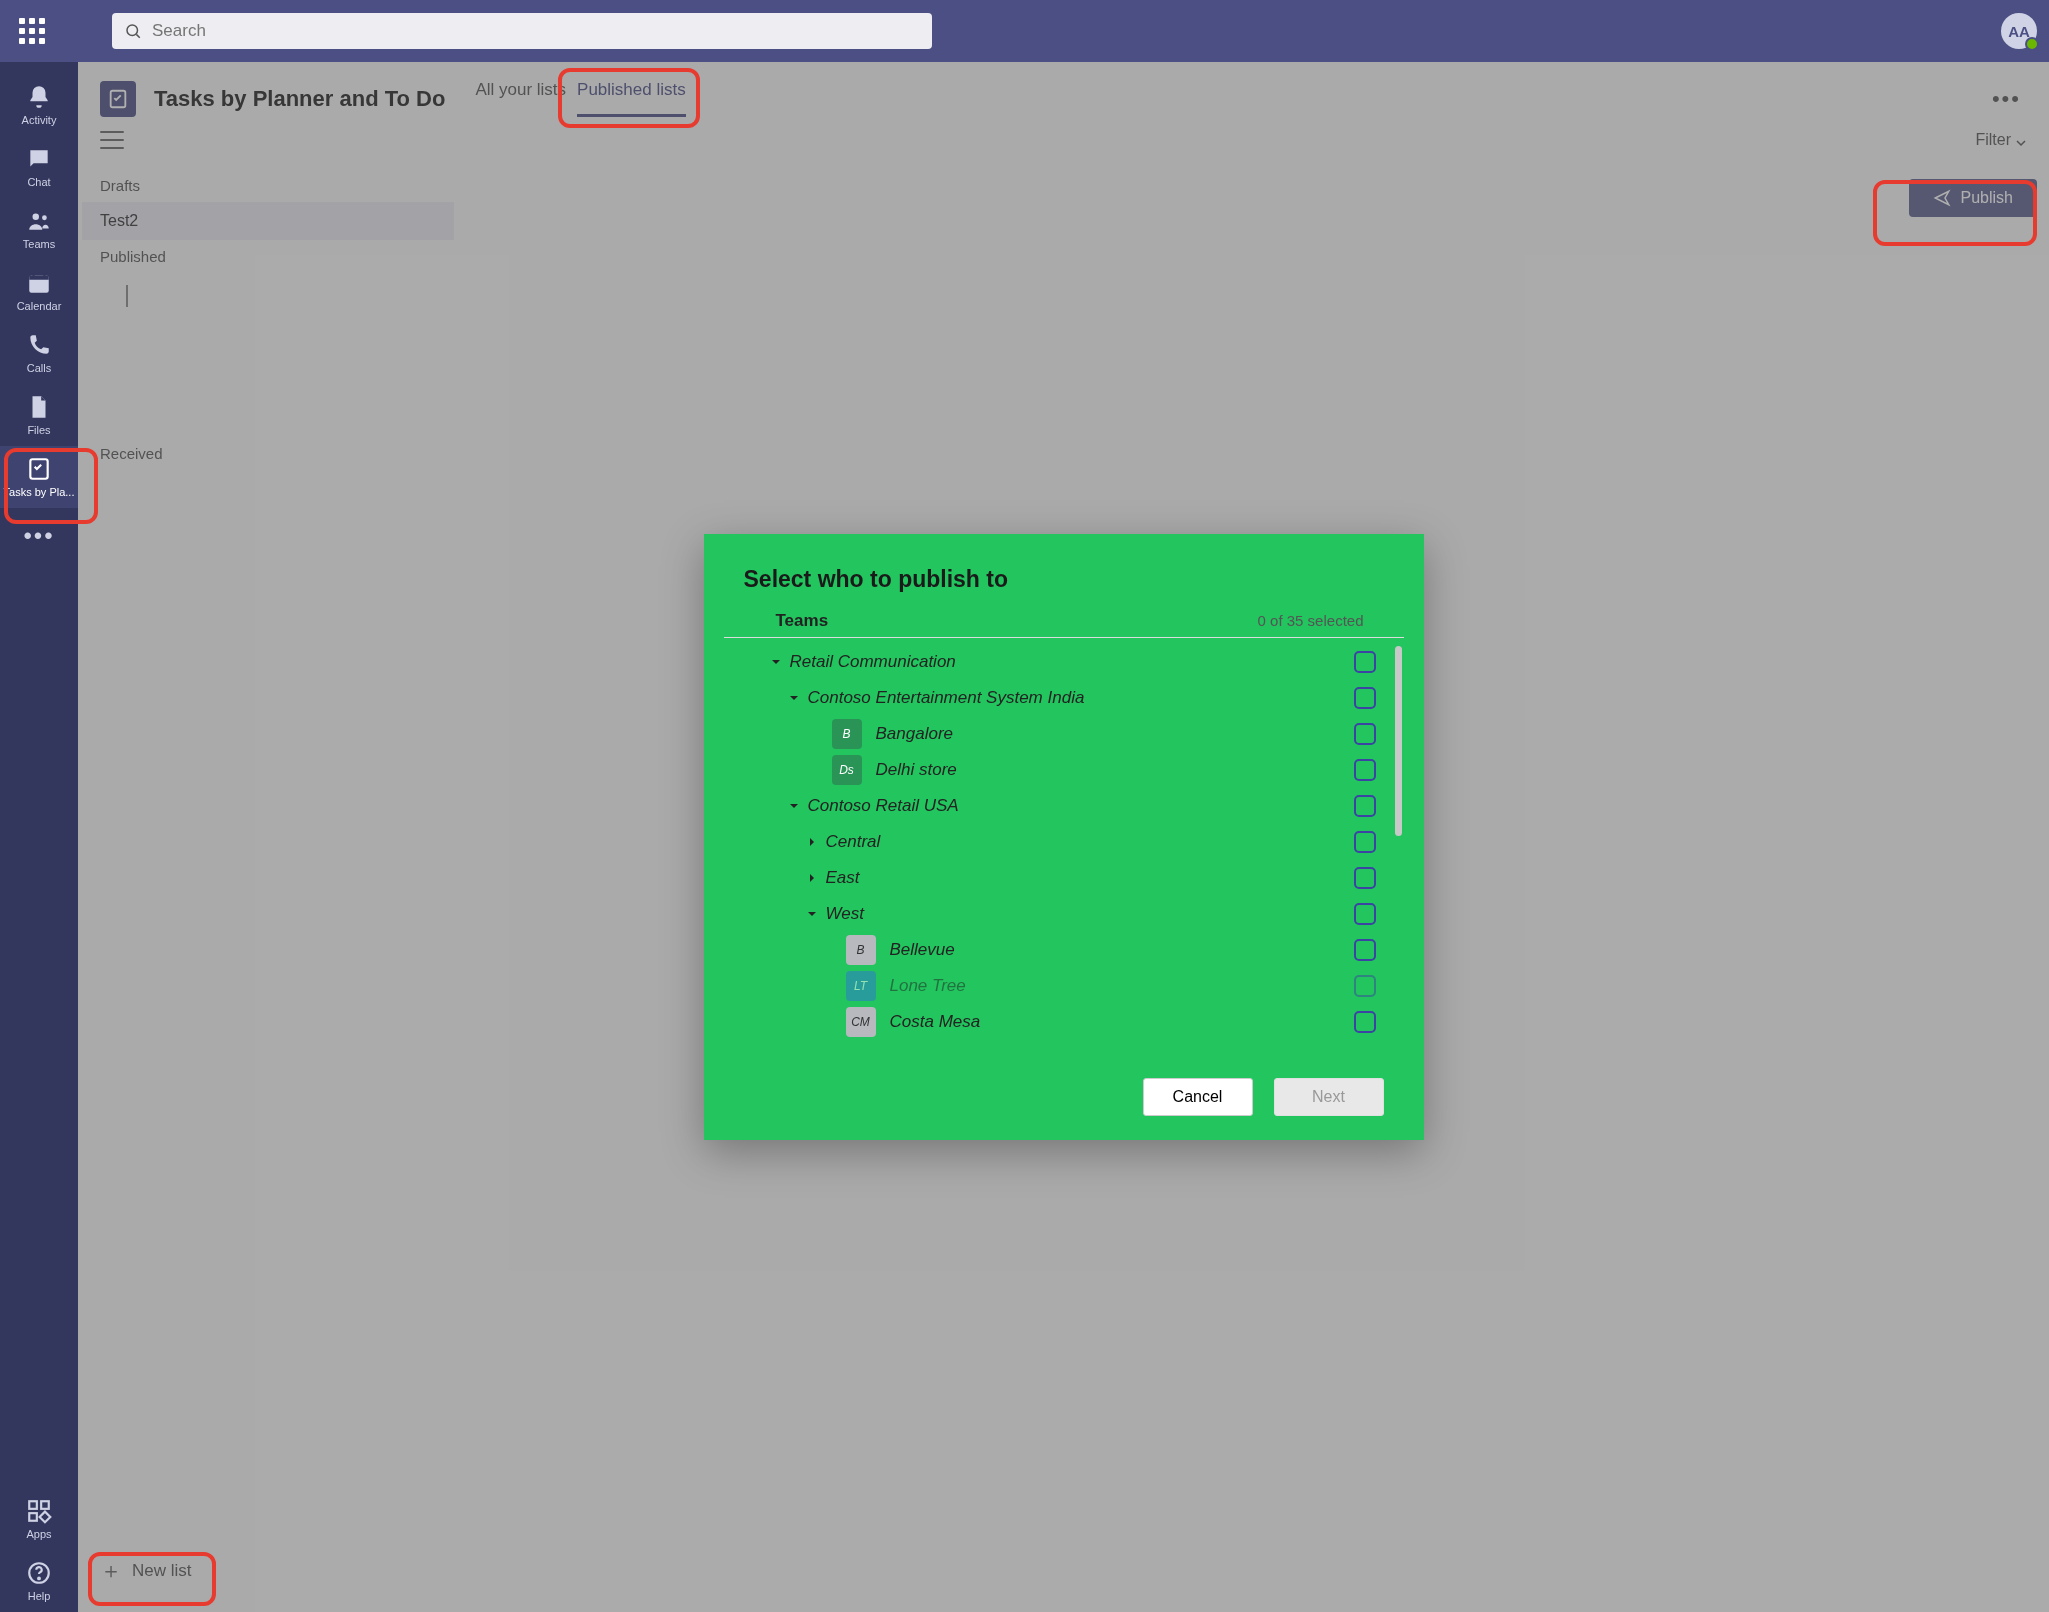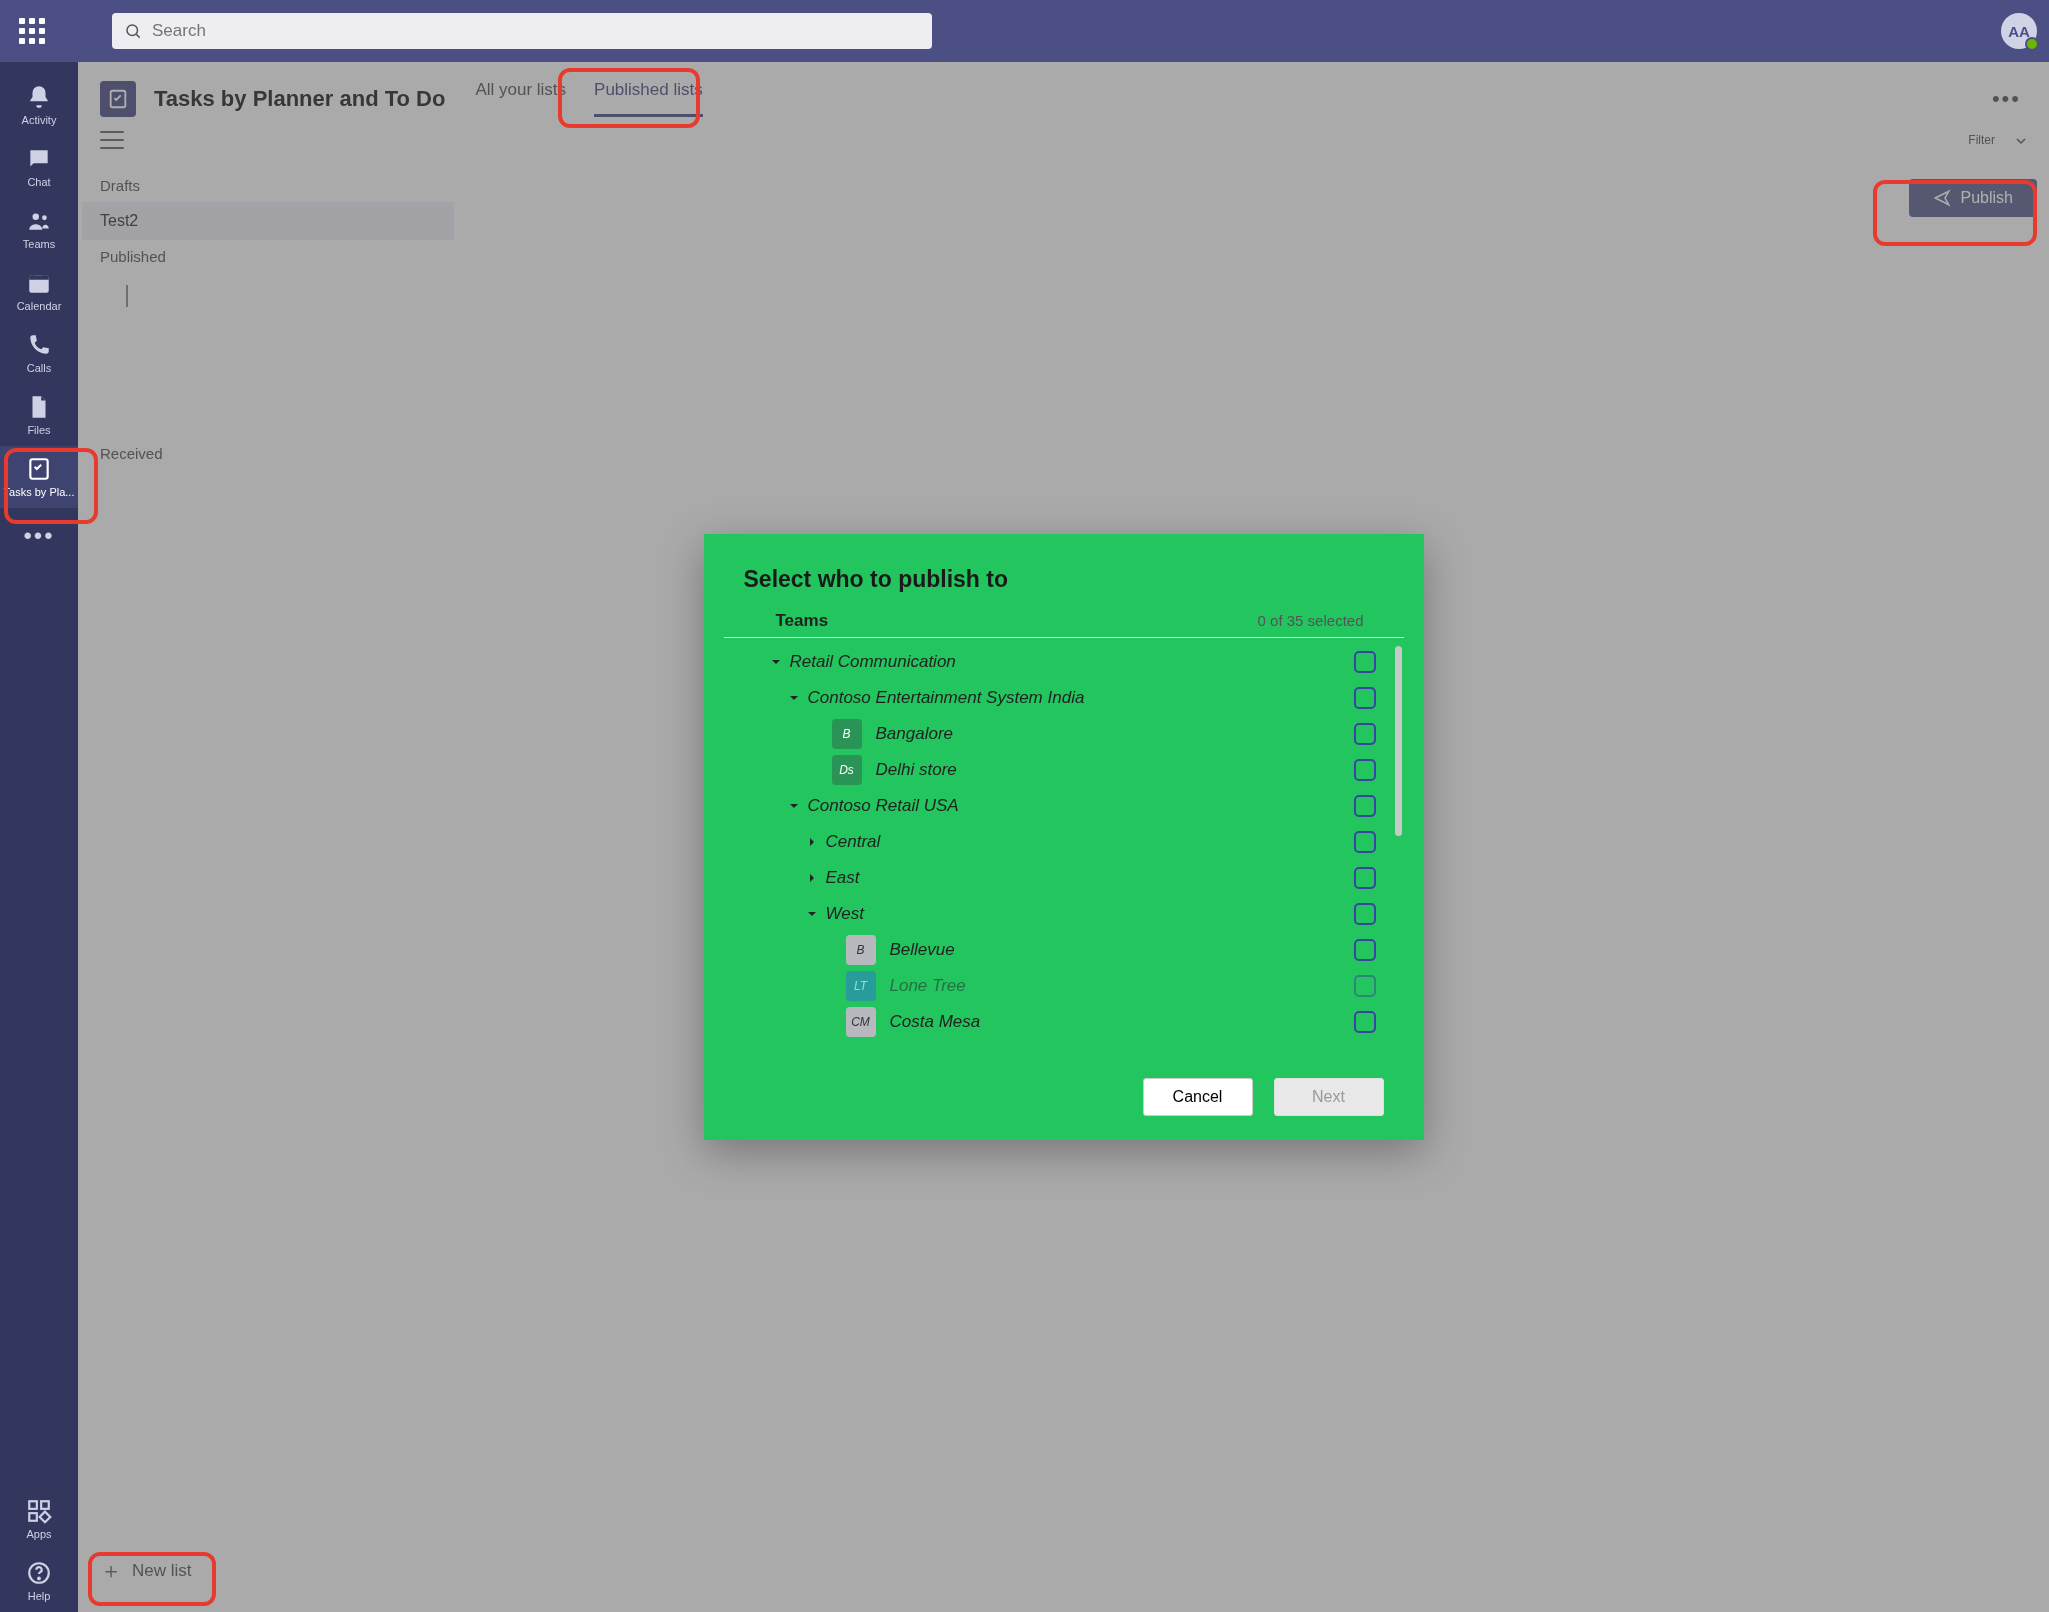--- a/index.html
+++ b/index.html
@@ -27,29 +27,29 @@
 .rail-item.active { background:#3f4370; color:#fff; }
 .rail-icon { width:26px; height:26px; display:flex; align-items:center; justify-content:center; }
 .rail-spacer { flex:1; }
 .rail-ellipsis { color:#cfd1e4; font-size:24px; padding:14px 0; letter-spacing:2px; cursor:pointer;}
 
 
 .main { flex:1; display:flex; flex-direction:column; background:#f5f5f5; min-width:0; position:relative;}
 .header-row { display:flex; align-items:center; gap:18px; padding:18px 22px 0 22px;}
 .app-icon { width:36px; height:36px; background:#4b4f83; border-radius:4px; display:flex; align-items:center; justify-content:center; color:#fff;}
 .app-title { font-size:22px; font-weight:700; color:#252424;}
-.tabs { display:flex; gap:28px; margin-left:12px; align-items:flex-end;}
+.tabs { display:flex; gap:11px; margin-left:12px; align-items:flex-end;}
 .tab { font-size:17px; color:#555; padding-bottom:14px; cursor:pointer; border-bottom:3px solid transparent;}
 .tab.active { color:#4b4f83; border-bottom-color:#4b4f83; font-weight:500;}
 .more-dots { margin-left:auto; color:#555; font-size:22px; letter-spacing:2px; cursor:pointer; padding-right:6px;}
 
 .subheader-row { display:flex; align-items:center; padding:14px 22px 10px 22px; }
 .hamburger { width:24px; height:18px; display:flex; flex-direction:column; justify-content:space-between; cursor:pointer;}
 .hamburger span{height:2px; background:#666; border-radius:1px;}
-.filter { margin-left:auto; color:#555; font-size:12px; display:flex; align-items:flex-end; gap:20px; cursor:pointer;}
+.filter { margin-left:auto; color:#555; font-size:16px; display:flex; align-items:flex-end; gap:4px; cursor:pointer;}
 .chevron-down-sm { width:12px; height:12px; }
 
 .content-row { flex:1; display:flex; min-height:0; }
 .sidepanel { width:380px; border-right:none; padding:10px 0; display:flex; flex-direction:column;}
 .section-label { font-size:15px; color:#555; padding:8px 22px;}
 .list-item { font-size:16px; color:#333; padding:10px 18px; margin:0 4px; background:#e5e6ee; cursor:pointer;}
 .cursor-bar { height:22px; width:2px; background:#888; margin:12px 0 0 48px;}
 .new-list-btn { margin-top:auto; display:flex; align-items:center; gap:10px; padding:16px 22px; color:#555; font-size:17px; cursor:pointer;}
 .plus-icon { font-size:22px; color:#666; font-weight:300;}
 

